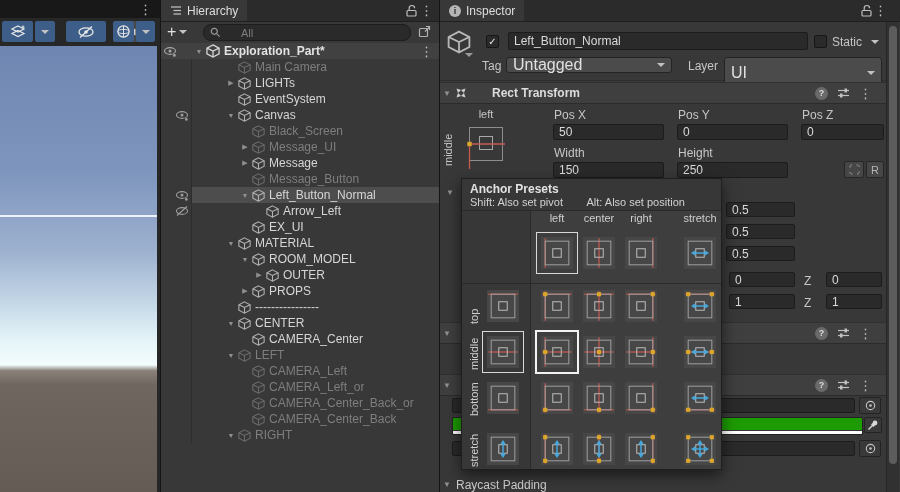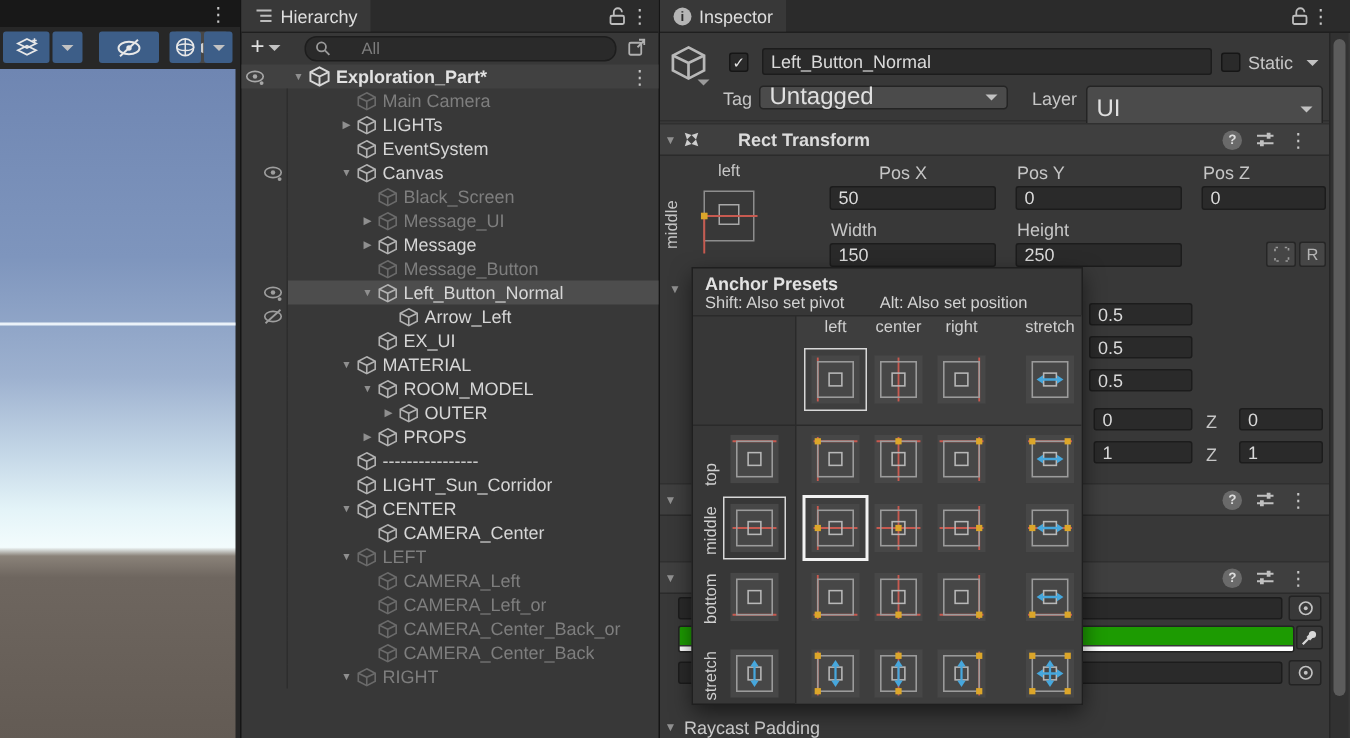--- a/index.html
+++ b/index.html
@@ -424,33 +424,20 @@
                 <path d="M6 0.8 L11.2 3.5 L11.2 8.5 L6 11.2 L0.8 8.5 L0.8 3.5 Z" fill="none" stroke="currentColor" stroke-width="1"></path>
                 <path d="M0.8 3.5 L6 6 L11.2 3.5 M6 6 L6 11.2" fill="none" stroke="currentColor" stroke-width="1"></path>
               </svg>
             </span>
             <span class="h-label">----------------</span>
           </div>
         </div>
         <div class="h-row">
           <div class="h-gutter"></div>
           <div class="h-content" style="padding-left: 32px;">
-            <span class="h-arrow"></span>
-            <span class="h-cube">
-              <svg width="13" height="13" viewBox="0 0 12 12">
-                <path d="M6 0.8 L11.2 3.5 L11.2 8.5 L6 11.2 L0.8 8.5 L0.8 3.5 Z" fill="none" stroke="currentColor" stroke-width="1"></path>
-                <path d="M0.8 3.5 L6 6 L11.2 3.5 M6 6 L6 11.2" fill="none" stroke="currentColor" stroke-width="1"></path>
-              </svg>
-            </span>
-            <span class="h-label">LIGHT_Sun_Corridor</span>
-          </div>
-        </div>
-        <div class="h-row">
-          <div class="h-gutter"></div>
-          <div class="h-content" style="padding-left: 32px;">
             <span class="h-arrow">▼</span>
             <span class="h-cube">
               <svg width="13" height="13" viewBox="0 0 12 12">
                 <path d="M6 0.8 L11.2 3.5 L11.2 8.5 L6 11.2 L0.8 8.5 L0.8 3.5 Z" fill="none" stroke="currentColor" stroke-width="1"></path>
                 <path d="M0.8 3.5 L6 6 L11.2 3.5 M6 6 L6 11.2" fill="none" stroke="currentColor" stroke-width="1"></path>
               </svg>
             </span>
             <span class="h-label">CENTER</span>
           </div>
         </div>
@@ -623,21 +610,21 @@
       <span class="abs" style="left:26px;top:20px;">
           <svg width="40" height="46" viewBox="0 0 40 46">
             <rect x="3.5" y="3.5" width="33" height="33" fill="none" stroke="#8d8d8d"></rect>
             <rect x="13.5" y="12.5" width="13" height="13" fill="none" stroke="#a8a8a8"></rect>
             <line x1="3.5" y1="20" x2="39" y2="20" stroke="#c75a50" stroke-width="1.3"></line>
             <line x1="3.5" y1="20" x2="3.5" y2="45" stroke="#c75a50" stroke-width="1.3"></line>
             <rect x="1.3" y="17.8" width="4.4" height="4.4" fill="#dca62a"></rect>
           </svg>
         </span>
 
-      <span class="lab" style="left:114px;top:4px;margin-left:32px;">Pos X</span>
+      <span class="lab" style="left:114px;top:4px;">Pos X</span>
       <span class="lab" style="left:238px;top:4px;">Pos Y</span>
       <span class="lab" style="left:362px;top:4px;">Pos Z</span>
       <div class="fld" style="left:113px;top:20px;width:111px;height:16px;">
           <span>50</span>
         </div>
       <div class="fld" style="left:237px;top:20px;width:111px;height:16px;">
           <span>0</span>
         </div>
       <div class="fld" style="left:361px;top:20px;width:83px;height:16px;">
           <span>0</span>

